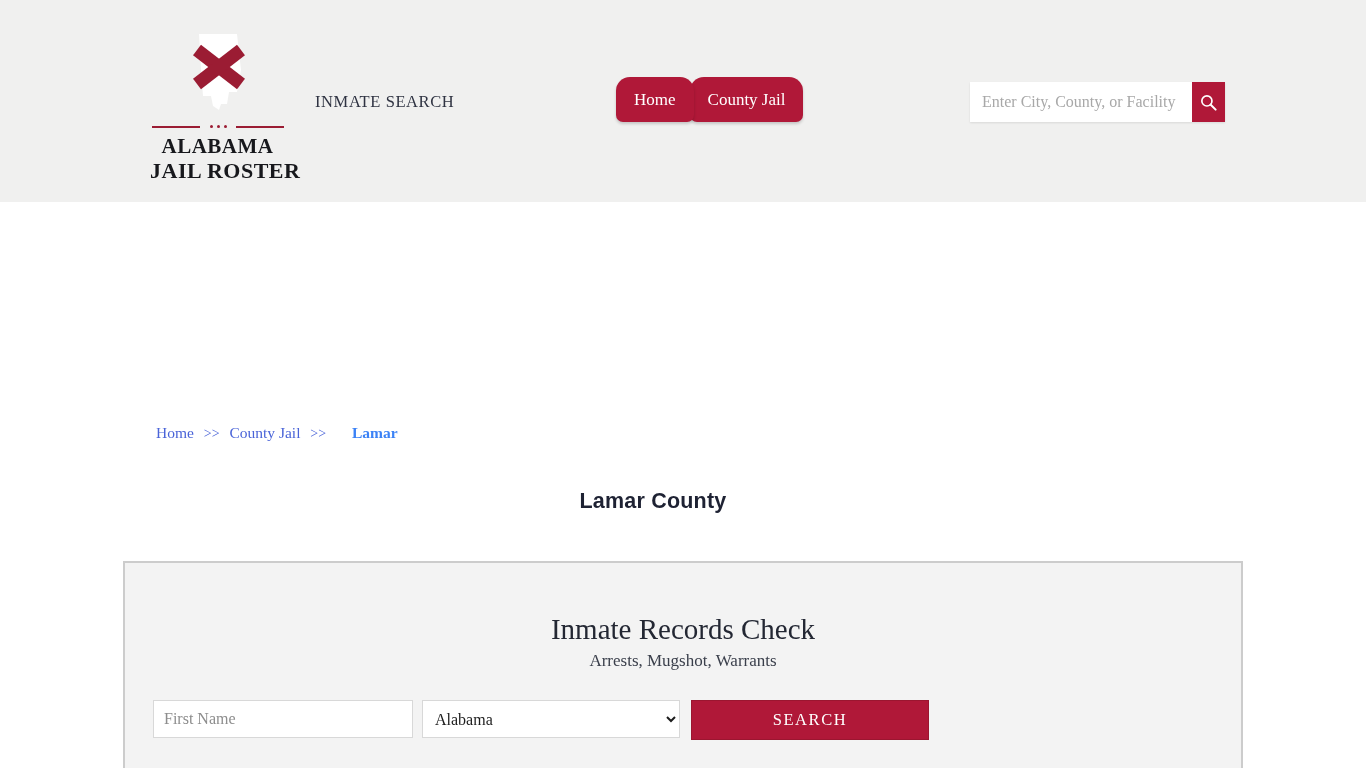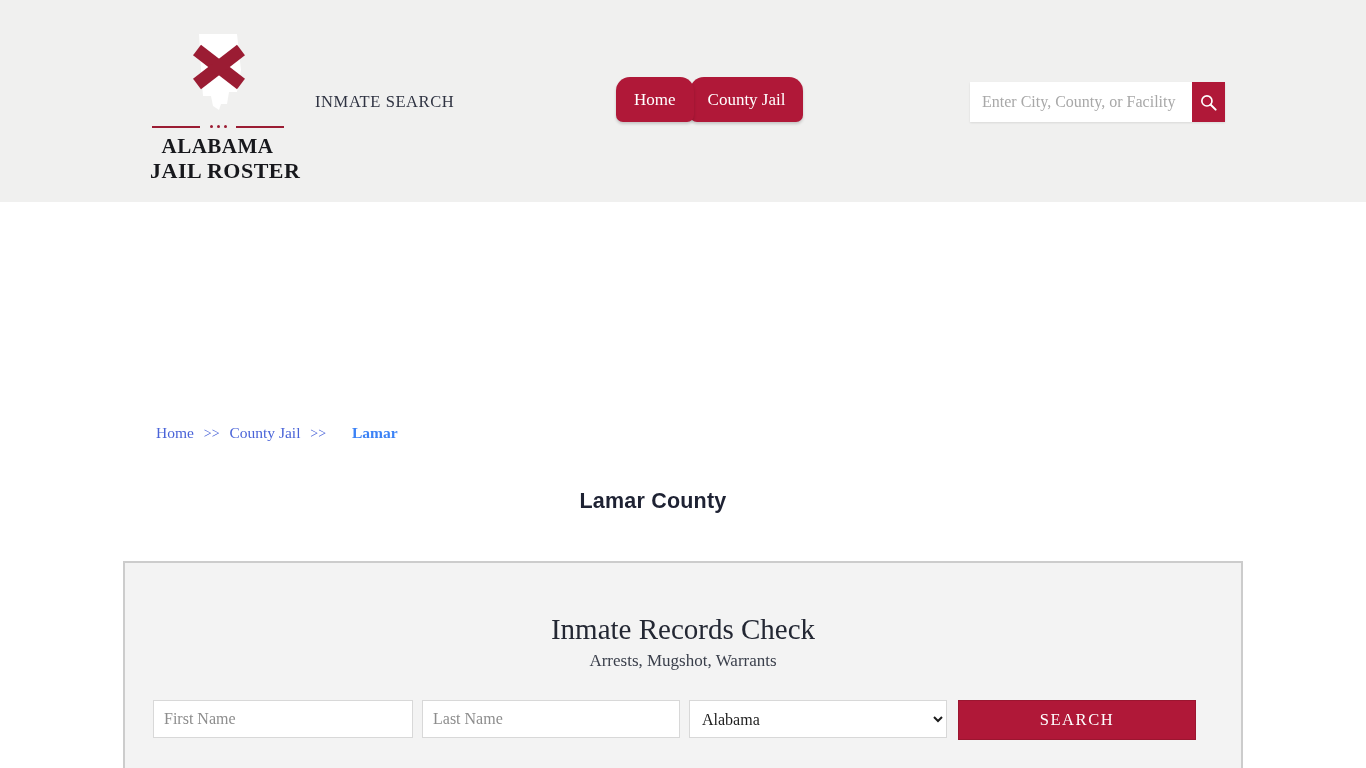--- a/index.html
+++ b/index.html
@@ -303,21 +303,20 @@
   </div>
 
   <h1 class="page-title">Lamar County</h1>
 
   <div class="sponsor-panel">
     <div class="sponsor-title">Inmate Records Check</div>
     <div class="sponsor-sub">Arrests, Mugshot, Warrants</div>
 
     <div class="form-row">
       <input type="text" class="field field-first" placeholder="First Name" style="">
-      <input type="text" class="field field-last" placeholder="Last Name" style="">
       <select class="field-state">
         <option>Alabama</option>
       </select>
       <button class="search-btn">SEARCH</button>
     </div>
 
   </div>
 
 </div>
 

